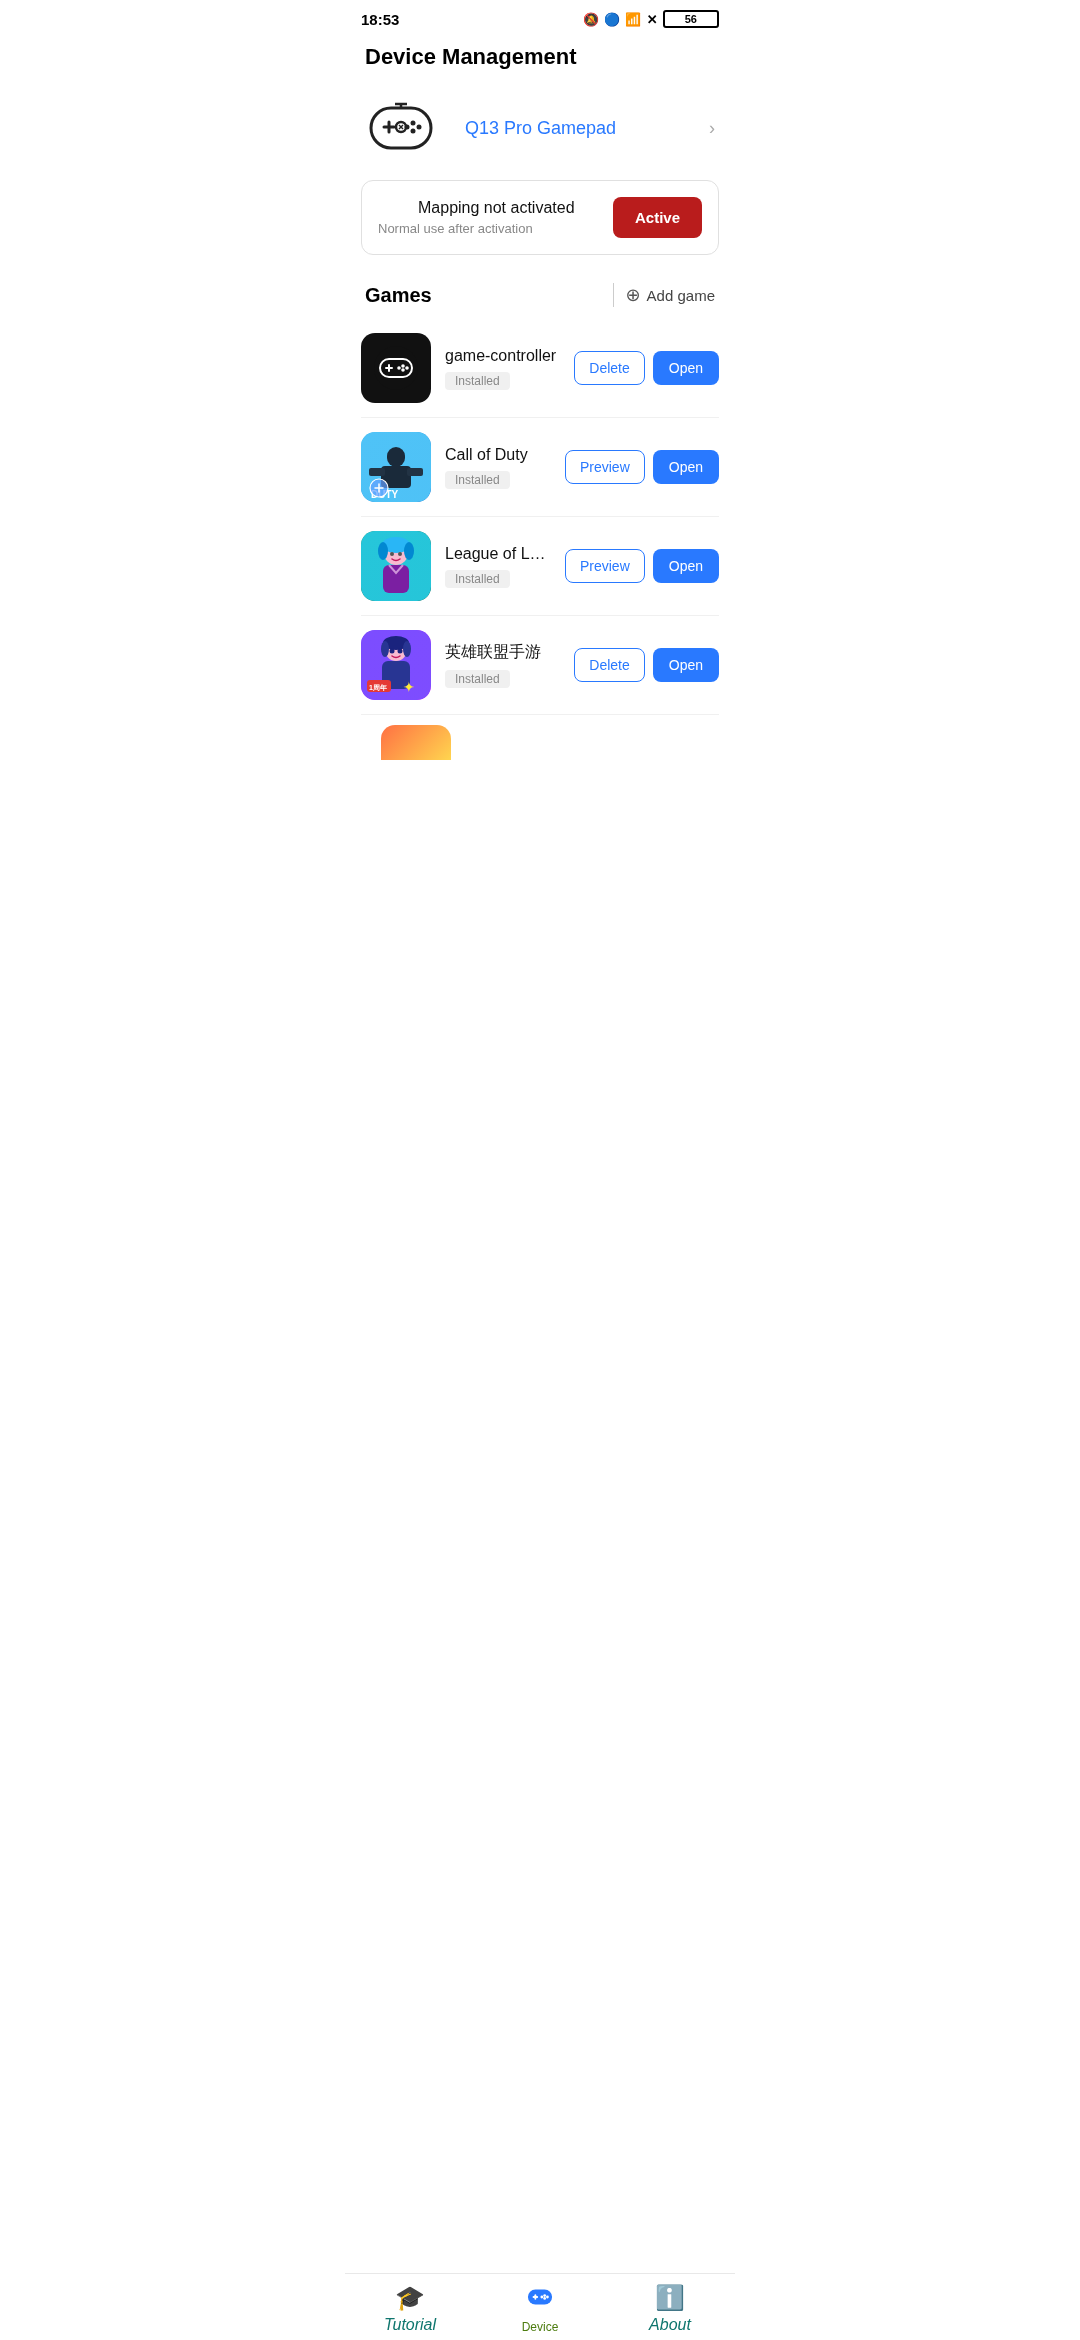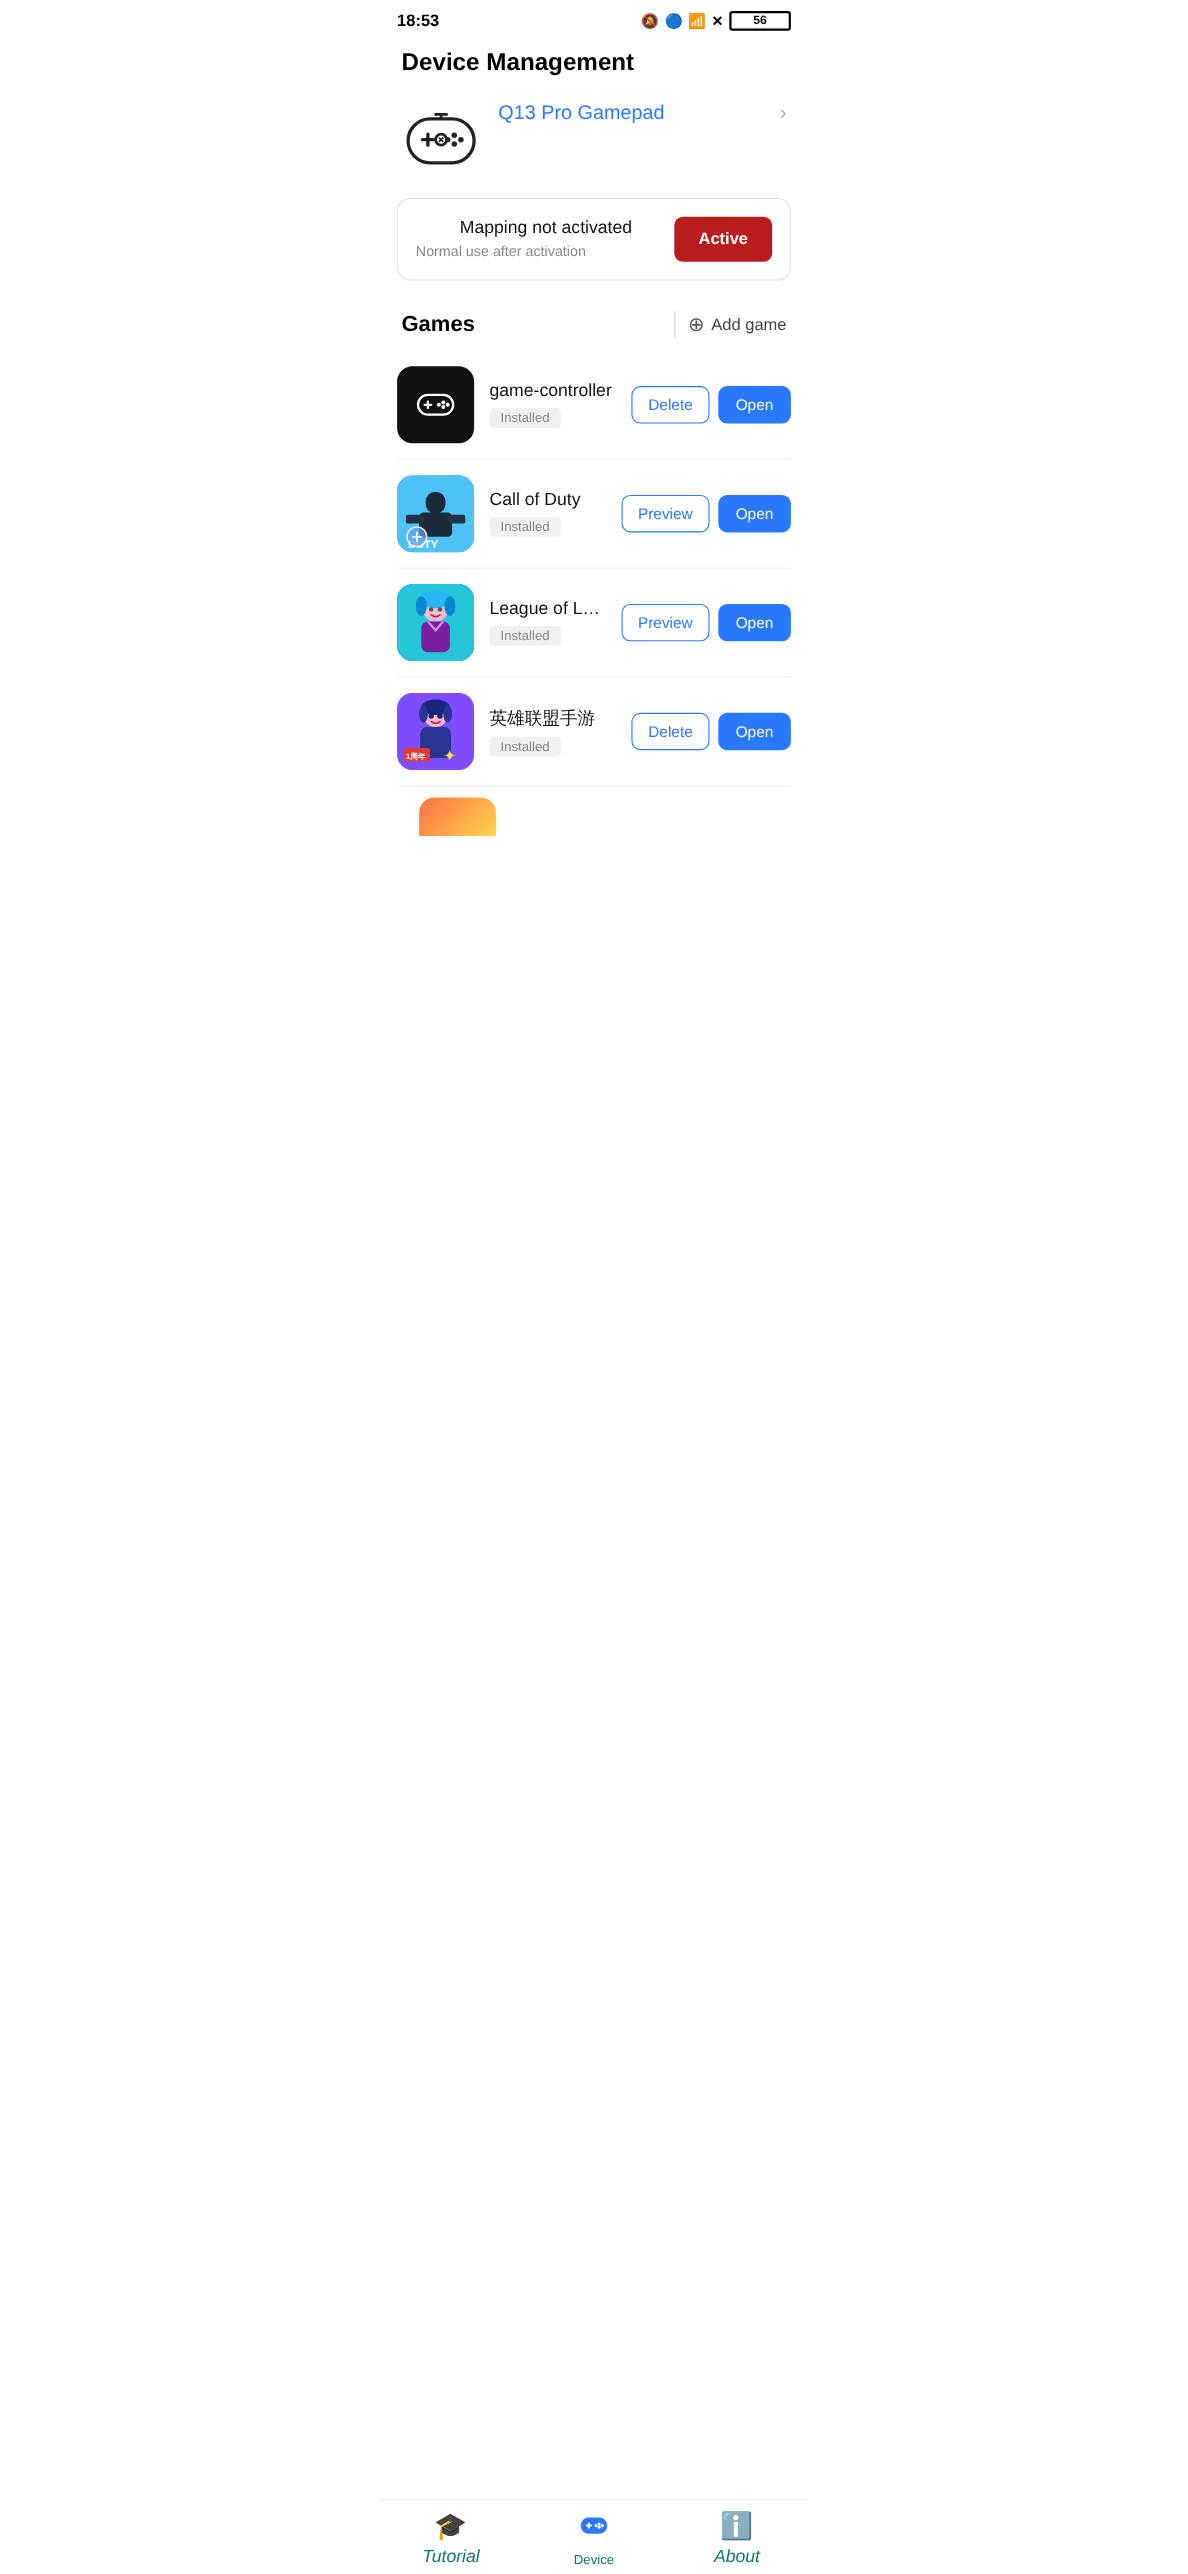--- a/index.html
+++ b/index.html
@@ -40,23 +40,23 @@
     .page-title {
       font-size: 22px;
       font-weight: 700;
       color: #000;
       padding: 10px 20px 14px;
     }
 
     
     .device-row {
       display: flex;
-      align-items: flex-start;
+      align-items: center;
       padding: 8px 20px 16px;
-      gap: 16px;
+      gap: 28px;
     }
     .device-icon-wrap {
       width: 72px;
       height: 72px;
       display: flex;
       align-items: center;
       justify-content: center;
     }
     .device-icon-wrap svg { width: 68px; height: 68px; }
     .device-name {
@@ -215,21 +215,21 @@
     .nav-item {
       display: flex;
       flex-direction: column;
       align-items: center;
       gap: 4px;
       cursor: pointer;
       flex: 1;
     }
     .nav-icon { font-size: 24px; }
     .nav-label { font-size: 16px; color: #0f766e; font-style: italic; }
-    .nav-label-active { font-size: 12px; color: #0f766e; }
+    .nav-label-active { font-size: 12px; color: #4d7c0f; }
     .nav-icon-active { color: #2979ff; }
     .bottom-nav-wrap {
       padding-bottom: 44px;
     }
 
     
     .gamepad-nav-svg { width: 26px; height: 26px; }
   </style>
 </head>
 <body>

